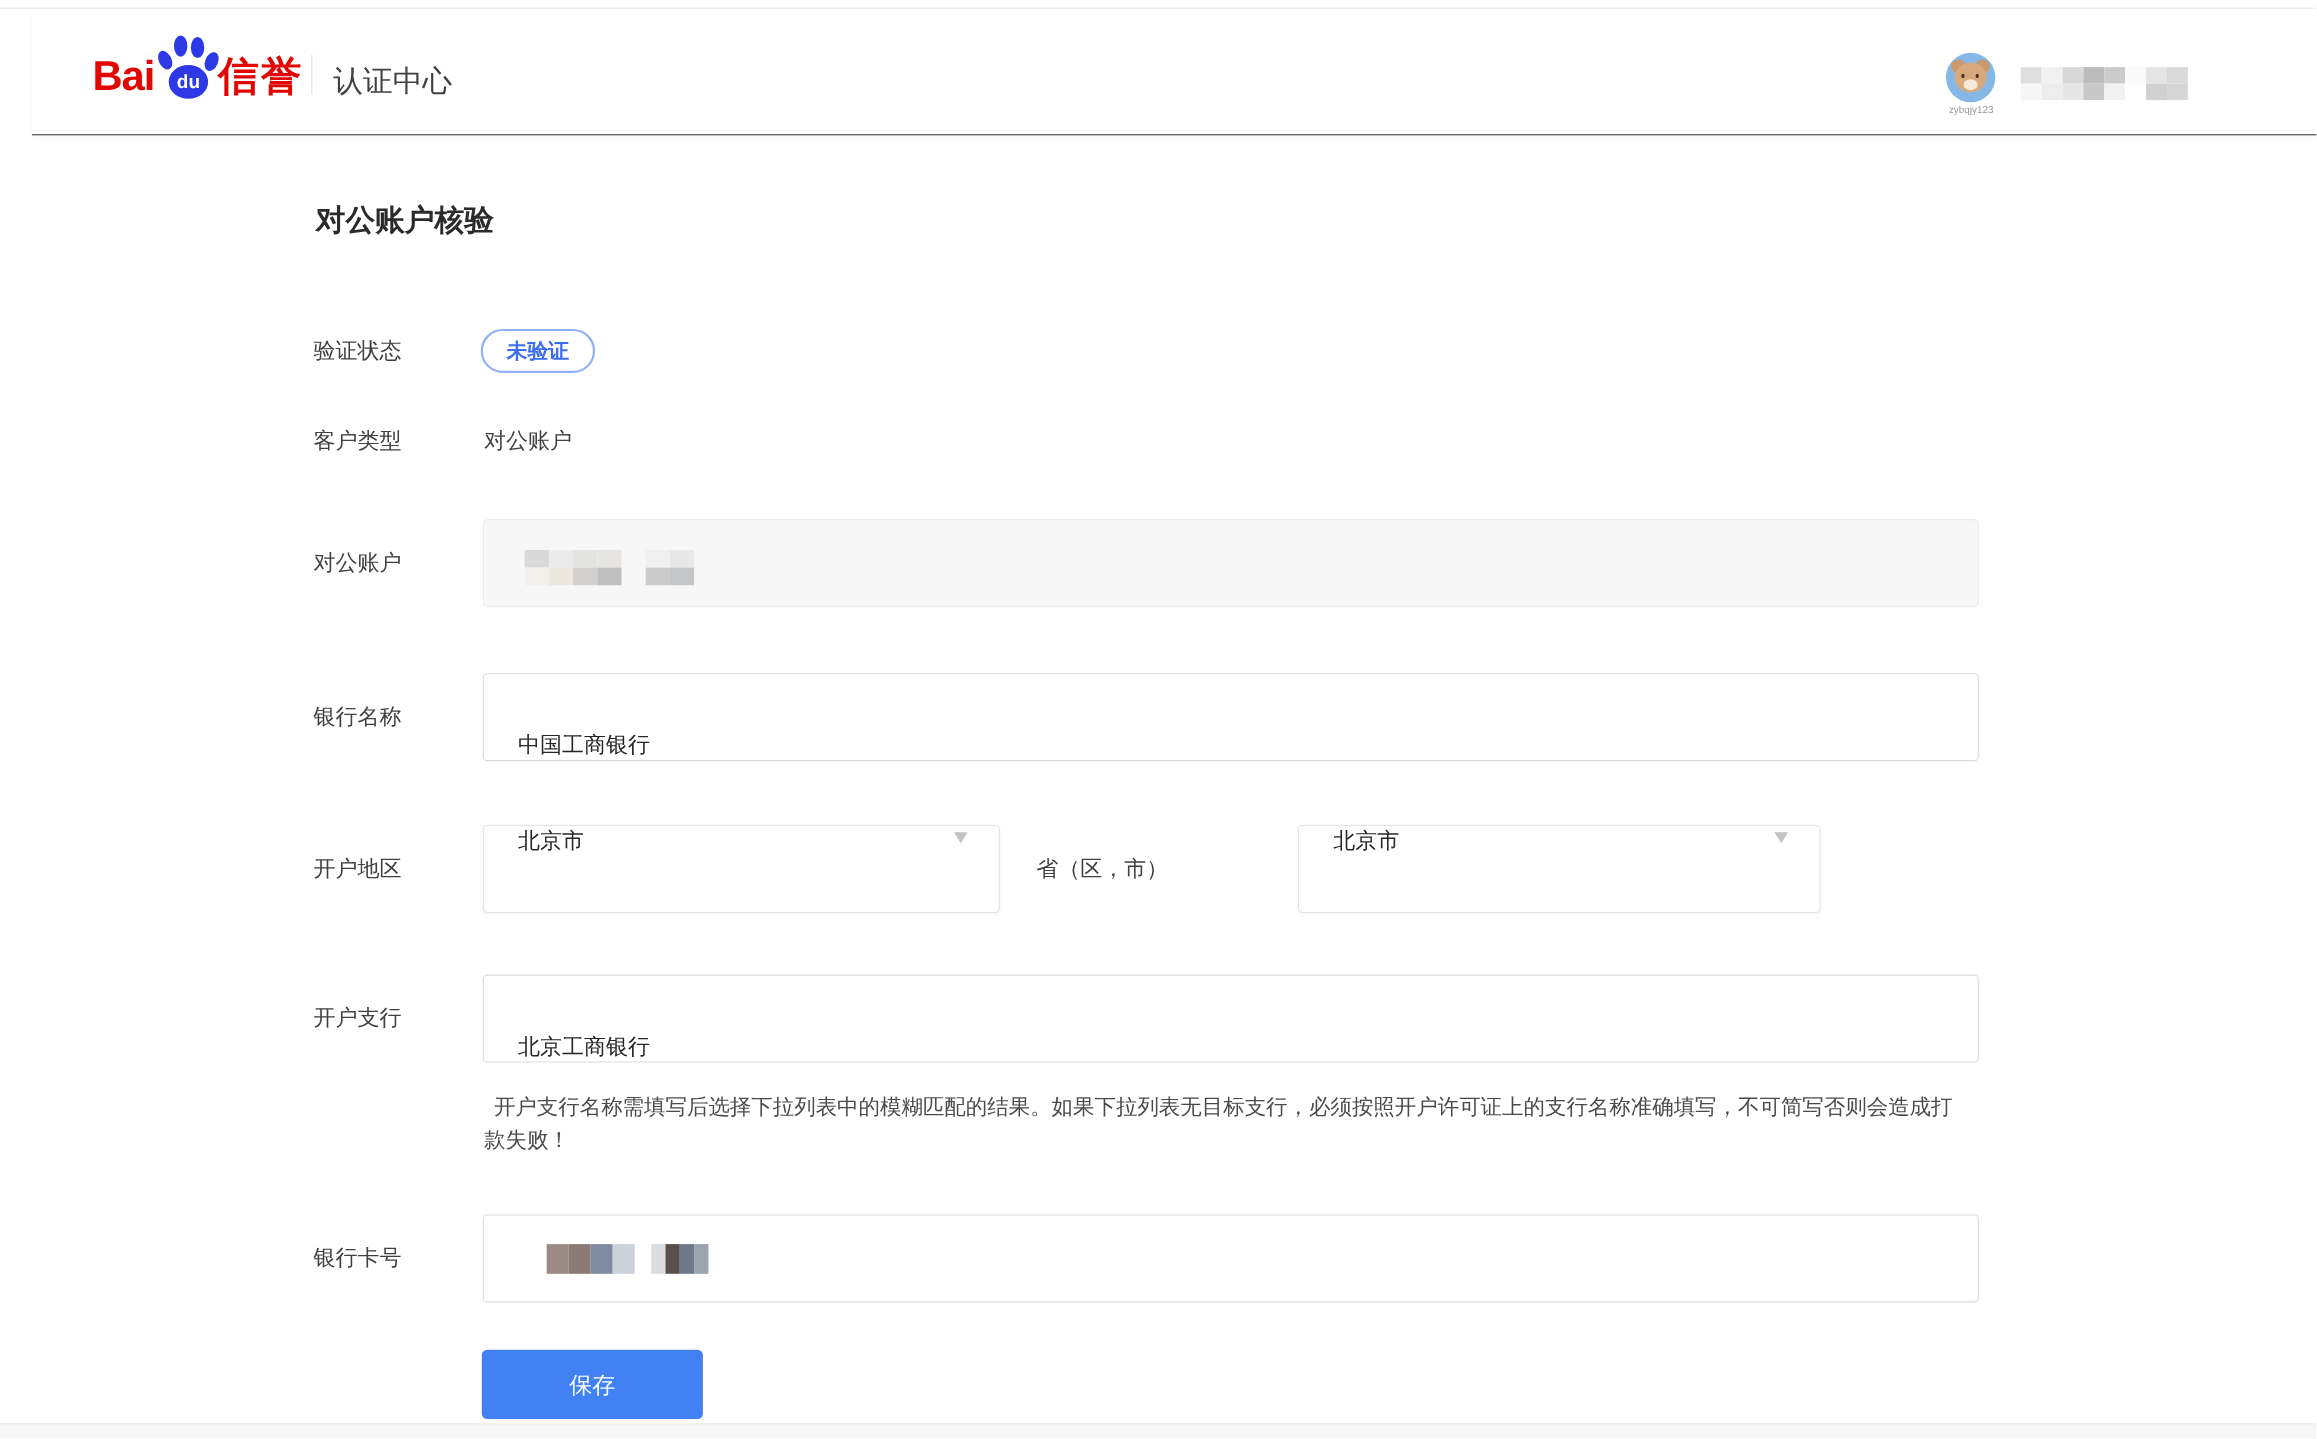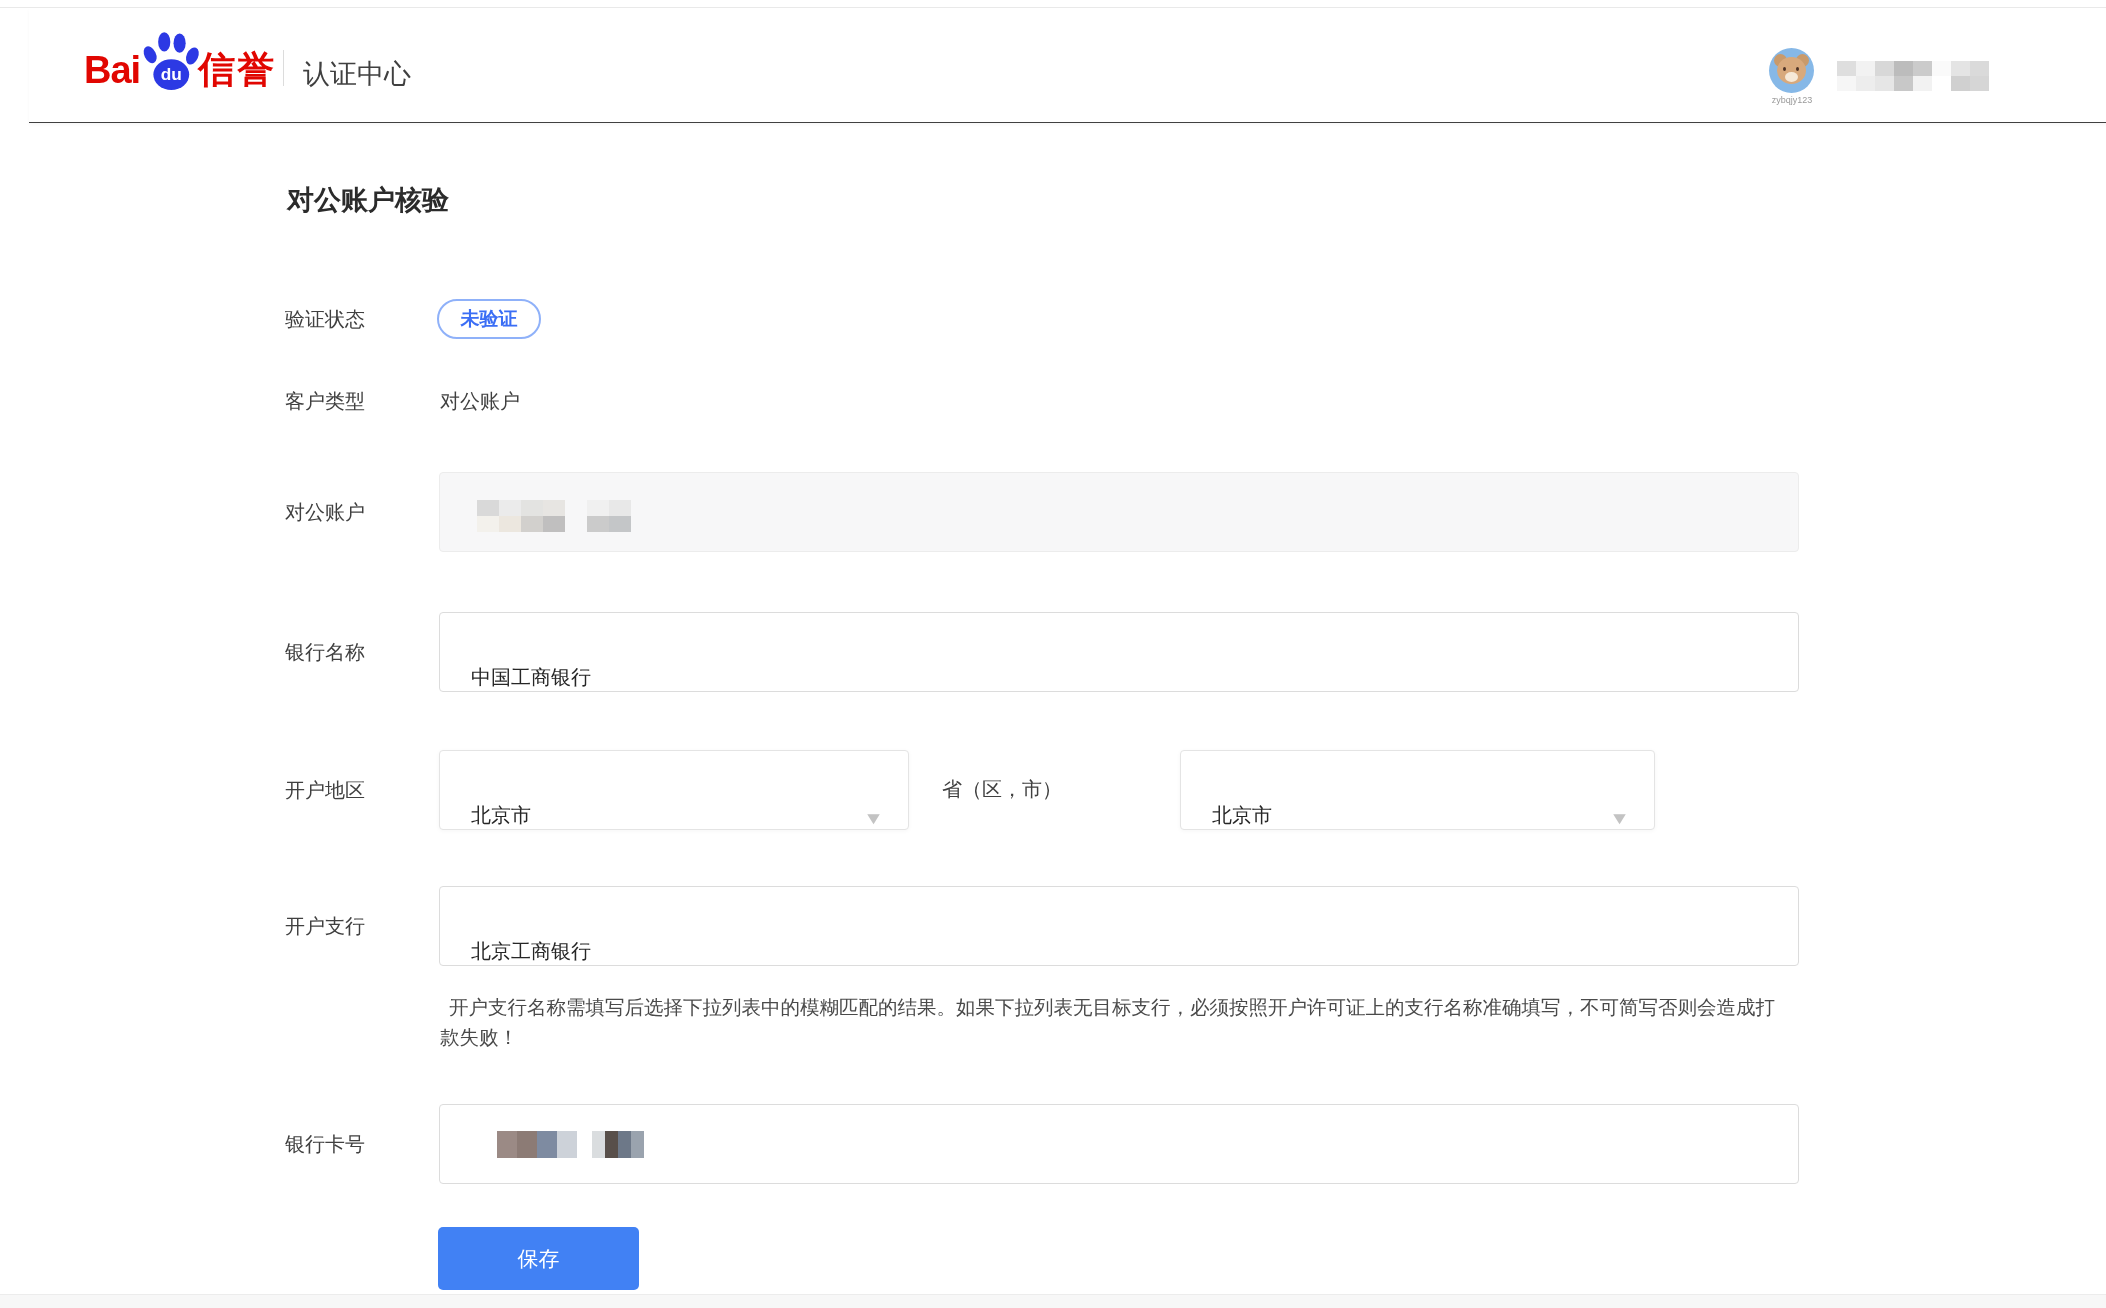--- a/index.html
+++ b/index.html
@@ -35,21 +35,21 @@
   .badge{position:absolute;left:437px;top:299px;width:100px;height:36px;border:2px solid #8fb1f9;
          border-radius:20px;display:flex;align-items:center;justify-content:center;
          font-size:19px;font-weight:bold;color:#3b6ef5;background:#ffffff;}
   .plain-value{position:absolute;left:440px;font-size:20px;color:#404040;line-height:28px;}
   .field{position:absolute;left:439px;width:1360px;height:80px;border-radius:4px;box-sizing:border-box;
          display:flex;align-items:flex-end;font-size:20px;color:#262626;}
   .field-white{background:#ffffff;border:1px solid #dcdcdc;padding-left:31px;}
   .field-disabled{background:#f7f7f8;border:1px solid #ececec;}
   .select{position:absolute;top:750px;height:80px;background:#ffffff;border:1px solid #e4e4e4;
           border-radius:4px;box-sizing:border-box;box-shadow:0 1px 4px rgba(0,0,0,0.04);
-          display:flex;align-items:flex-end;justify-content:space-between;
+          display:flex;align-items:flex-start;justify-content:space-between;
           padding:0 26px 0 31px;font-size:20px;color:#262626;cursor:pointer;}
   .chevron{font-size:17px;color:#c3c3c3;transform:scaleX(1.25);}
   .mid-label{position:absolute;left:942px;top:776px;font-size:20px;color:#404040;}
   .hint{position:absolute;left:440px;top:992px;width:1352px;font-size:19.5px;line-height:30px;
         color:#4a4a4a;text-indent:9px;}
   .save-btn{position:absolute;left:438px;top:1227px;width:201px;height:63px;border:none;
             border-radius:5px;background:#4181f4;color:#ffffff;font-size:21px;cursor:pointer;
             font-family:"Liberation Sans",sans-serif;}
   .attempts{position:absolute;left:654px;top:1245px;font-size:21px;color:#262626;}
   .footer-strip{position:absolute;left:0;top:1294px;width:100%;height:14px;background:#f7f7f7;

